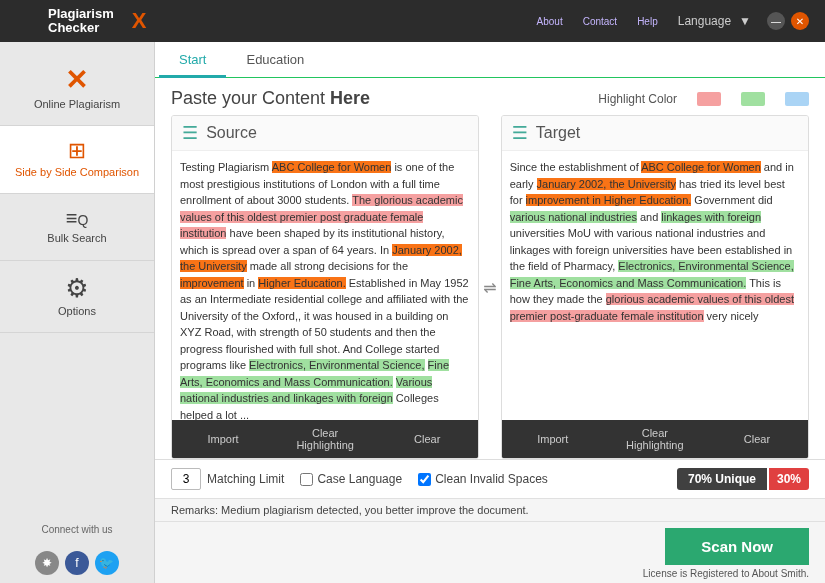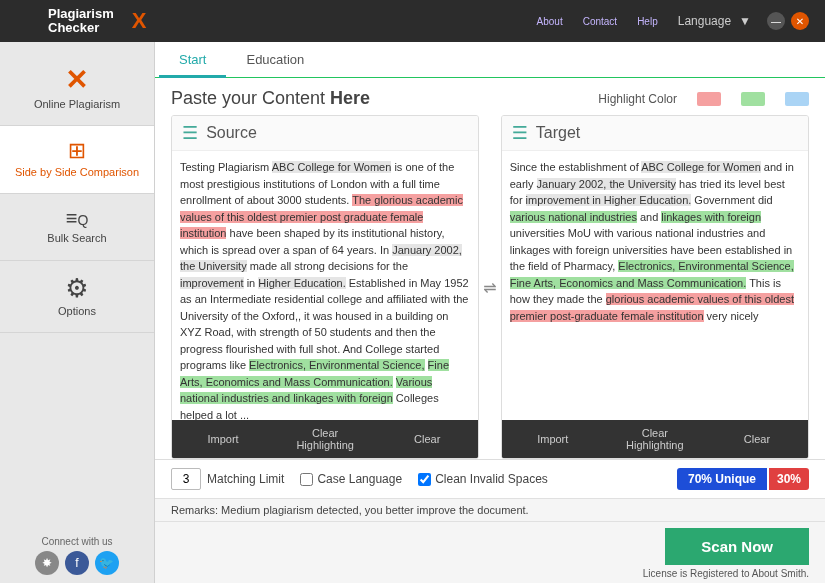--- a/index.html
+++ b/index.html
@@ -118,21 +118,21 @@
       line-height: 1.2;
     }
     .sidebar-bottom {
       margin-top: auto;
       padding: 12px 0 8px;
       text-align: center;
     }
     .sidebar-bottom-label {
       font-size: 10px;
       color: #666;
-      margin-bottom: 4px;
+      margin-bottom: 16px;
     }
     .social-icons {
       display: flex;
       gap: 6px;
       justify-content: center;
     }
     .social-icon {
       width: 24px;
       height: 24px;
       border-radius: 50%;
@@ -266,21 +266,21 @@
     
     .panel-arrow {
       display: flex;
       align-items: center;
       padding: 0 4px;
       color: #888;
       font-size: 16px;
     }
 
     
-    .hl-blue { background-color: #e5e5e5; }
+    .hl-blue { background-color: #f97316; }
     .hl-red { background-color: #f5a0a0; }
     .hl-green { background-color: #a0e0a0; }
 
     
     .bottom-bar {
       display: flex;
       align-items: center;
       padding: 8px 16px;
       gap: 16px;
       border-top: 1px solid #ddd;
@@ -309,21 +309,21 @@
       font-size: 12px;
       color: #444;
     }
     .progress-area {
       display: flex;
       margin-left: auto;
       gap: 2px;
       align-items: center;
     }
     .progress-unique {
-      background: #1d4ed8;
+      background: #404040;
       color: #fff;
       font-size: 12px;
       font-weight: bold;
       padding: 4px 10px;
       border-radius: 3px 0 0 3px;
       min-width: 90px;
       text-align: center;
     }
     .progress-dupe {
       background: #e04040;

